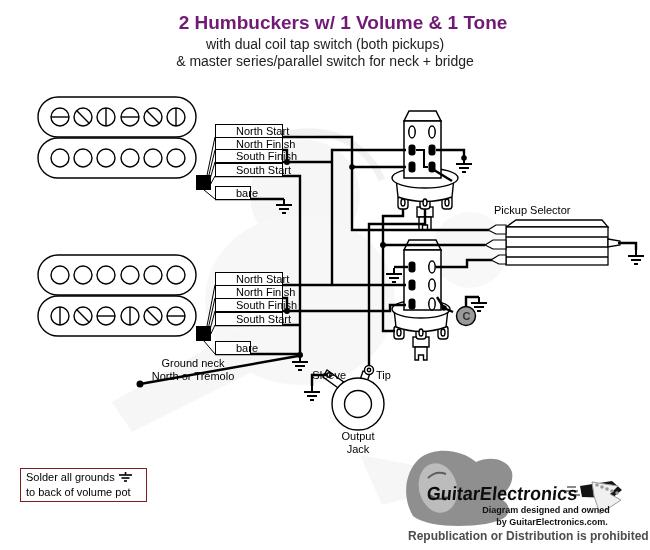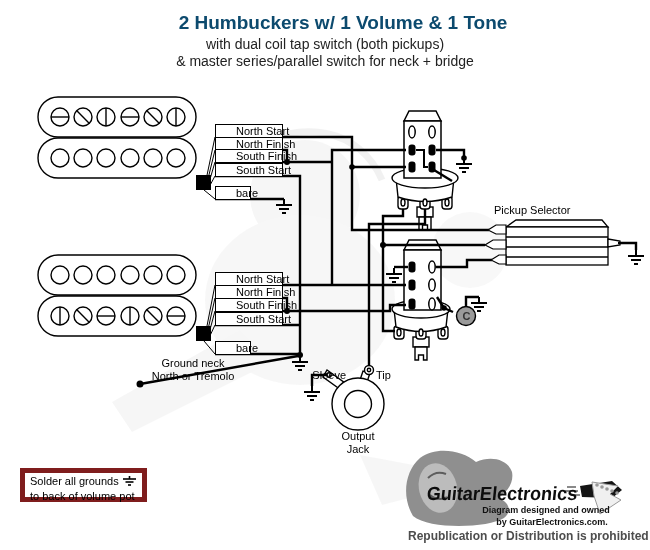--- a/index.html
+++ b/index.html
@@ -1,32 +1,32 @@
 <!DOCTYPE html>
 <html><head>
 <meta charset="utf-8">
 <style>
   html,body{margin:0;padding:0;background:#fff;}
   #stage{position:relative;width:650px;height:550px;background:#ffffff;overflow:hidden;
          font-family:"Liberation Sans", sans-serif;color:#000;}
   #wiring{position:absolute;left:0;top:0;}
   .abs{position:absolute;}
-  .title1{left:0;right:0;top:12px;text-align:center;font-size:19px;font-weight:bold;color:#0c4a6e;margin-left:36px;}
+  .title1{left:0;right:0;top:12px;text-align:center;font-size:19px;font-weight:bold;color:#701a75;margin-left:36px;}
   .title2{left:0;right:0;top:36px;text-align:center;font-size:14px;color:#222;}
   .title3{left:0;right:0;top:53px;text-align:center;font-size:14px;color:#222;}
   .wire-tag{position:absolute;width:68px;height:13px;box-sizing:border-box;
             border:1px solid #000;border-bottom:none;background:#fff;
             font-size:11px;line-height:12px;padding-left:20px;white-space:nowrap;}
   .wire-tag.small{width:36px;}
   .plain-label{position:absolute;font-size:11px;line-height:13px;white-space:nowrap;}
   .center{text-align:center;}
   .cap-label{position:absolute;left:460px;top:310px;width:13px;text-align:center;
              font-size:11px;font-weight:bold;color:#333;}
   .note-box{position:absolute;left:20px;top:468px;width:127px;height:34px;box-sizing:border-box;
-            border:5px solid #7f1d1d;background:#fff;font-size:11px;line-height:15px;
+            border:1px solid #7f1d1d;background:#fff;font-size:11px;line-height:15px;
             padding:1px 0 0 5px;white-space:nowrap;}
   .note-line{display:flex;align-items:center;gap:3px;}
   .logo-wordmark{position:absolute;left:428px;top:483px;font-size:19px;font-weight:bold;
                  color:#0d0d0d;letter-spacing:0px;transform:skewX(-6deg) scaleX(.95);
                  transform-origin:left top;white-space:nowrap;}
   .logo-com{position:absolute;left:585px;top:470px;font-size:8px;font-weight:normal;color:#fff;
             white-space:nowrap;}
   .logo-credit1{position:absolute;left:446px;top:505px;width:200px;text-align:center;
                 font-size:9px;font-weight:bold;color:#111;white-space:nowrap;}
   .logo-credit2{position:absolute;left:452px;top:517px;width:200px;text-align:center;

